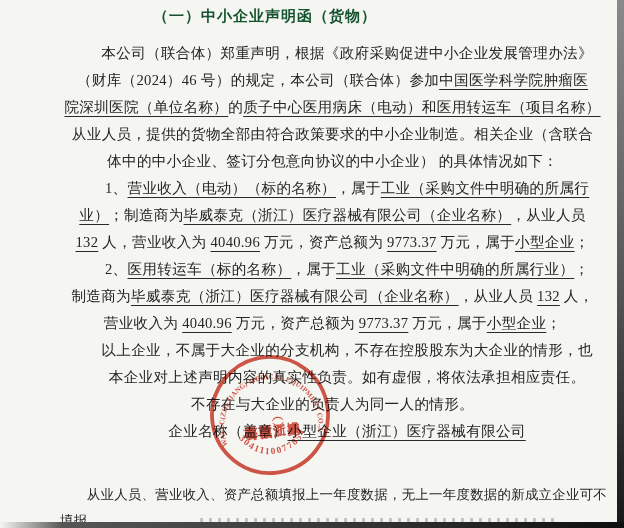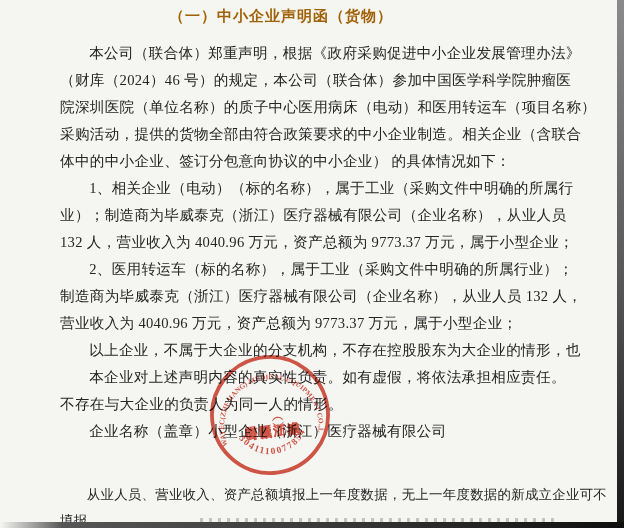--- a/index.html
+++ b/index.html
@@ -4,32 +4,33 @@
 <style>
   html,body{margin:0;padding:0;}
   body{
     width:624px;height:528px;position:relative;overflow:hidden;
     background:#f5f5f2;
     font-family:"Liberation Serif","DejaVu Serif",serif;
     color:#242424;
   }
   .page{position:absolute;inset:0;}
   .doc-title{
-    position:absolute;top:7px;left:16px;width:530px;
+    position:absolute;top:7px;left:0;width:530px;
     text-align:center;
-    font-size:15px;font-weight:bold;letter-spacing:1px;color:#a16207;
+    font-size:15px;font-weight:bold;letter-spacing:1px;color:#14532d;
   }
   .doc-body{
     position:absolute;top:40px;left:60px;width:545px;
     font-size:14.6px;line-height:27px;letter-spacing:0.3px;
   }
-  .doc-body .line{white-space:nowrap;}
+  .doc-body .line{white-space:nowrap;text-align:center;}
   .doc-body .line.indent{text-indent:2em;}
   .seg{}
   .seg.u{
+    text-decoration:underline;
     text-underline-offset:4px;
     text-decoration-thickness:1px;
     text-decoration-color:#2a2a2a;
   }
   .doc-footnote{
     position:absolute;top:482px;left:60px;width:548px;
     font-size:13.4px;line-height:26px;letter-spacing:0.3px;
   }
   .doc-footnote .line{white-space:nowrap;}
   .doc-footnote .line.indent{text-indent:2em;}
@@ -73,23 +74,23 @@
 <body>
 
 <div class="page">
 
   <div class="doc-title">（一）中小企业声明函（货物）</div>
 
   <div class="doc-body" id="doc-body">
       <div class="line indent"><span class="seg">本公司（联合体）郑重声明，根据《政府采购促进中小企业发展管理办法》</span></div>
       <div class="line"><span class="seg">（财库（2024）46 号）的规定，本公司（联合体）参加</span><span class="seg u">中国医学科学院肿瘤医</span></div>
       <div class="line"><span class="seg u">院深圳医院（单位名称）</span><span class="seg">的</span><span class="seg u">质子中心医用病床（电动）和医用转运车（项目名称）</span></div>
-      <div class="line"><span class="seg">采购活动，提供的货物全部由符合政策要求的中小企业制造。相关企业（含联合</span></div>
+      <div class="line"><span class="seg">从业人员，提供的货物全部由符合政策要求的中小企业制造。相关企业（含联合</span></div>
       <div class="line"><span class="seg">体中的中小企业、签订分包意向协议的中小企业） 的具体情况如下：</span></div>
-      <div class="line indent"><span class="seg">1、</span><span class="seg u">相关企业（电动）（标的名称）</span><span class="seg">，属于</span><span class="seg u">工业（采购文件中明确的所属行</span></div>
+      <div class="line indent"><span class="seg">1、</span><span class="seg u">营业收入（电动）（标的名称）</span><span class="seg">，属于</span><span class="seg u">工业（采购文件中明确的所属行</span></div>
       <div class="line"><span class="seg u">业）</span><span class="seg">；制造商为</span><span class="seg u">毕威泰克（浙江）医疗器械有限公司（企业名称）</span><span class="seg">，从业人员</span></div>
       <div class="line"><span class="seg u">132</span><span class="seg"> 人，营业收入为 </span><span class="seg u">4040.96</span><span class="seg"> 万元，资产总额为 </span><span class="seg u">9773.37</span><span class="seg"> 万元，属于</span><span class="seg u">小型企业</span><span class="seg">；</span></div>
       <div class="line indent"><span class="seg">2、</span><span class="seg u">医用转运车（标的名称）</span><span class="seg">，属于</span><span class="seg u">工业（采购文件中明确的所属行业）</span><span class="seg">；</span></div>
       <div class="line"><span class="seg">制造商为</span><span class="seg u">毕威泰克（浙江）医疗器械有限公司（企业名称）</span><span class="seg">，从业人员 </span><span class="seg u">132</span><span class="seg"> 人，</span></div>
       <div class="line"><span class="seg">营业收入为 </span><span class="seg u">4040.96</span><span class="seg"> 万元，资产总额为 </span><span class="seg u">9773.37</span><span class="seg"> 万元，属于</span><span class="seg u">小型企业</span><span class="seg">；</span></div>
       <div class="line indent"><span class="seg">以上企业，不属于大企业的分支机构，不存在控股股东为大企业的情形，也</span></div>
       <div class="line indent"><span class="seg">本企业对上述声明内容的真实性负责。如有虚假，将依法承担相应责任。</span></div>
       <div class="line"><span class="seg">不存在与大企业的负责人为同一人的情形。</span></div>
       <div class="line indent"><span class="seg">企业名称（盖章）</span><span class="seg u">小型企业（浙江）医疗器械有限公司</span></div>
     </div>

